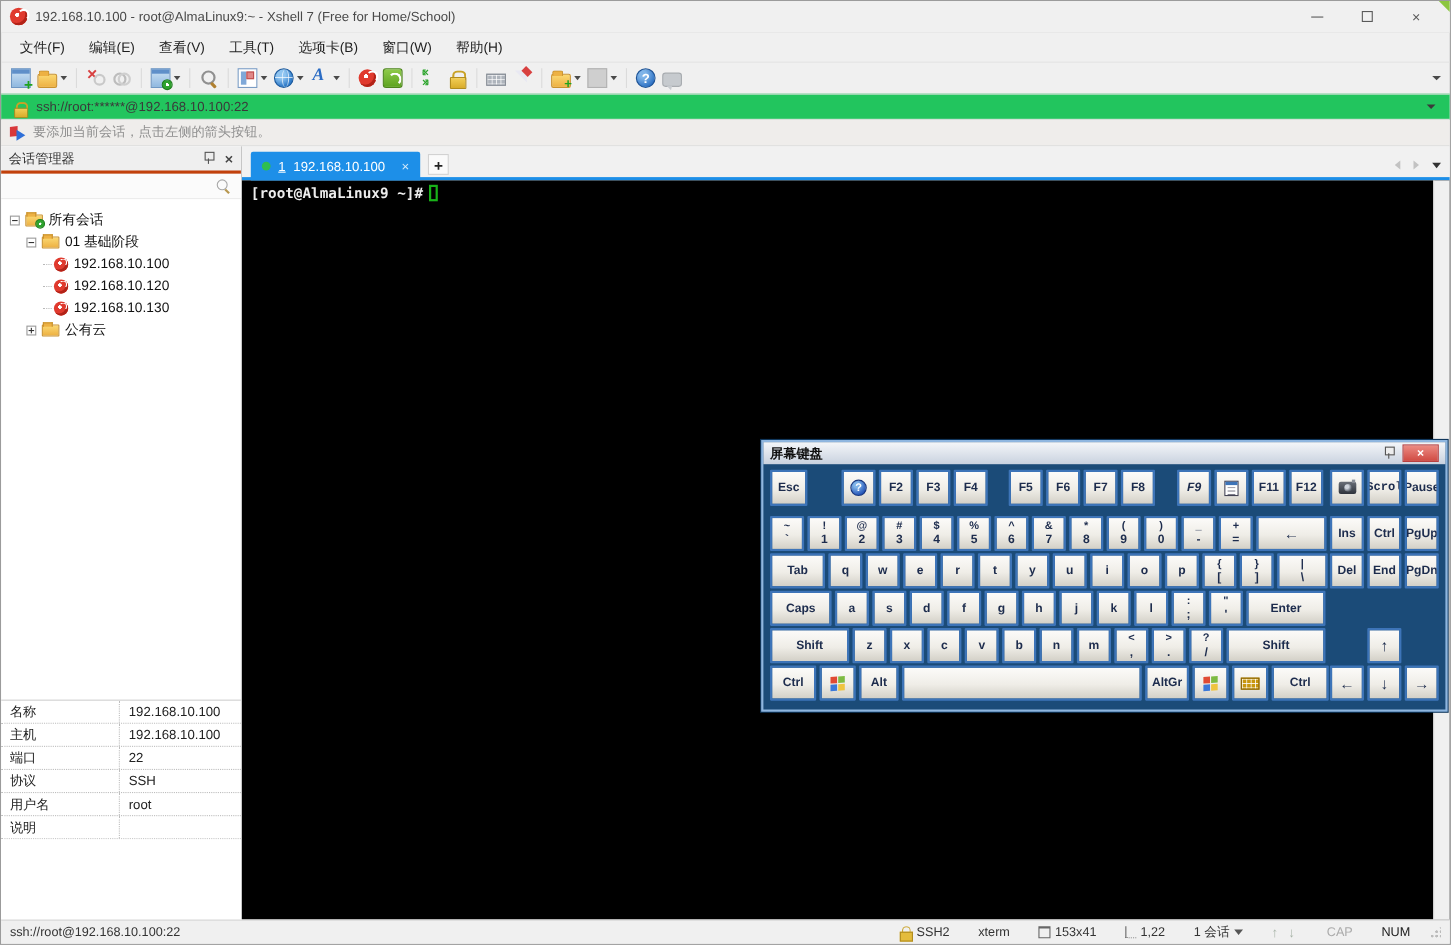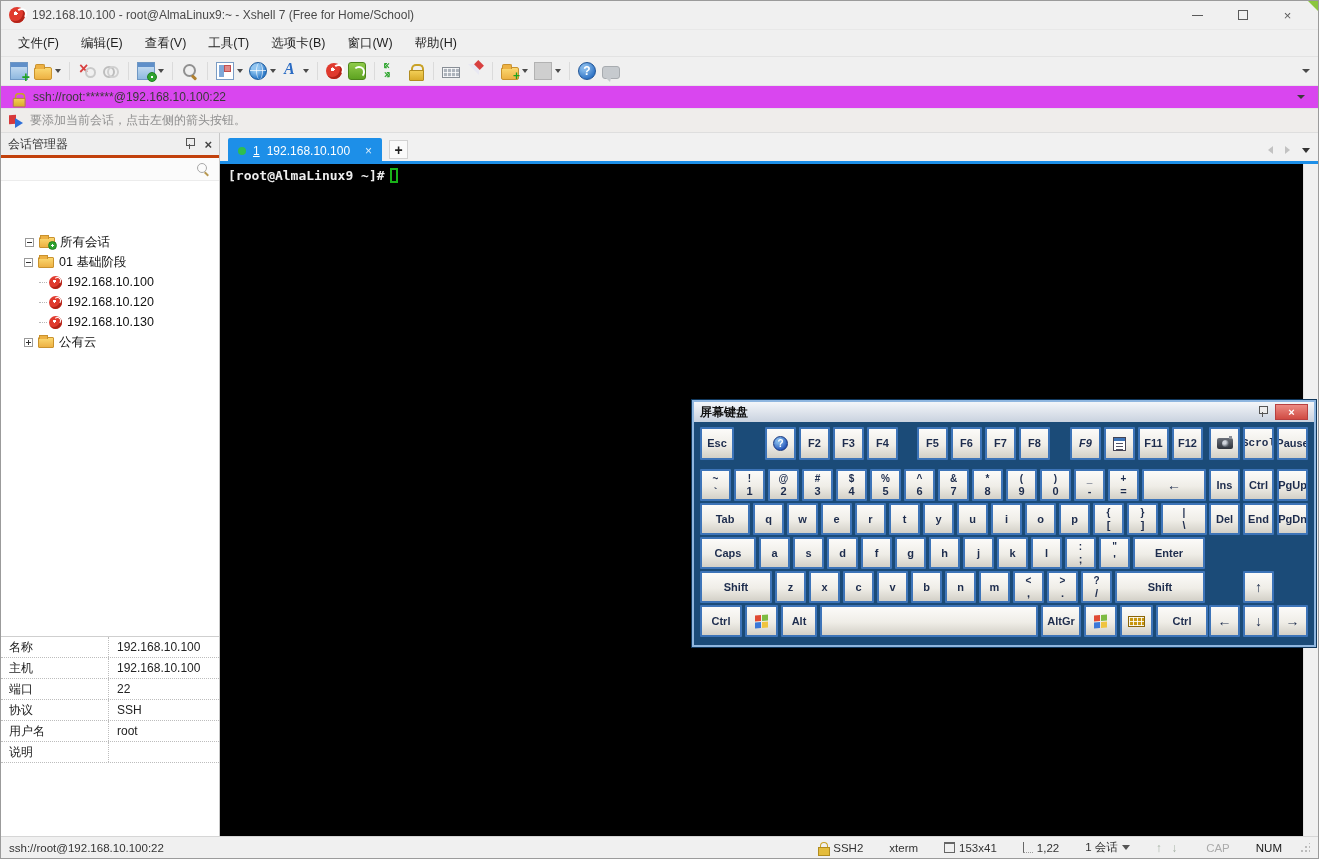--- a/index.html
+++ b/index.html
@@ -72,21 +72,21 @@
            background-size:4px 4px; }
   .i-pen::before { content:""; position:absolute; left:2px; top:2px; width:0; height:0; border-left:11px solid transparent; border-top:11px solid #E8E8F2; }
   .i-pen::after { content:""; position:absolute; left:9px; top:0px; width:8px; height:6px; background:#D84040; transform:rotate(45deg); }
   .i-graybox { background:#CFCFCF; border:1px solid #B2B2B2; }
   .i-help { border-radius:50%; background:radial-gradient(circle at 35% 30%, #7FB4E8 0 20%, #2E72C4 75%); border:1px solid #1F5496; }
   .i-help::before { content:"?"; position:absolute; left:0; right:0; top:1px; text-align:center; color:#fff; font-weight:bold; font-size:12px; }
   .i-bubble { background:#C6CACE; border:1px solid #A8ACB0; border-radius:3px; height:13px !important; margin-top:2px; }
   .i-bubble::after { content:""; position:absolute; left:3px; bottom:-4px; border-left:4px solid transparent; border-right:1px solid transparent; border-top:4px solid #C6CACE; }
 
   
-  .addressbar { height:24px; background:#d946ef; border-top:1px solid #E4E4E4; border-bottom:1px solid #E4E4E4; display:flex; align-items:center; padding:0 9px; font-size:12px; color:#3A3A3A; }
+  .addressbar { height:24px; background:#22c55e; border-top:1px solid #E4E4E4; border-bottom:1px solid #E4E4E4; display:flex; align-items:center; padding:0 9px; font-size:12px; color:#3A3A3A; }
   .addr-lock { position:relative; width:15px; height:15px; display:inline-block; transform:scale(.85); }
   .addr-text { margin-left:8px; }
   .addr-caret { margin-left:auto; margin-right:4px; width:0; height:0; border-left:4px solid transparent; border-right:4px solid transparent; border-top:4px solid #3A3A3A; }
   .infobar { height:24px; display:flex; align-items:center; padding:0 8px; font-size:12px; color:#8F8F8F; background:#EFEDEB; border-bottom:1px solid #DEDEDE; }
   .i-flag { position:relative; width:14px; height:14px; margin-right:7px; }
   .i-flag::before { content:""; position:absolute; left:0; top:1px; width:7px; height:9px; background:#D8383A; transform:skewY(-6deg); }
   .i-flag::after { content:""; position:absolute; left:6px; top:4px; width:0; height:0; border-top:5px solid transparent; border-bottom:5px solid transparent; border-left:8px solid #2E6FD8; }
 
   
   .main { position:absolute; top:132px; bottom:22px; left:0; right:0; display:flex; }
@@ -313,21 +313,21 @@
         <span>会话管理器</span>
         <span class="sm-header-btns">
           <span class="i-pin"></span>
           <span class="i-x">×</span>
         </span>
       </div>
       <div class="sm-search">
         <span class="i-search-sm"></span>
       </div>
       <div class="sm-tree" id="tree">
-          <div class="tree-row" style="padding-left: 24px; margin-top: 42px;">
+          <div class="tree-row" style="padding-left: 8px;">
             <span class="expander"></span>
             <span class="t-folder gear"></span>
             <span class="tree-label">所有会话</span>
           </div>
           <div class="tree-row" style="padding-left: 23px;">
             <span class="expander"></span>
             <span class="t-folder"></span>
             <span class="tree-label">01 基础阶段</span>
           </div>
           <div class="tree-row" style="padding-left: 38px;">

